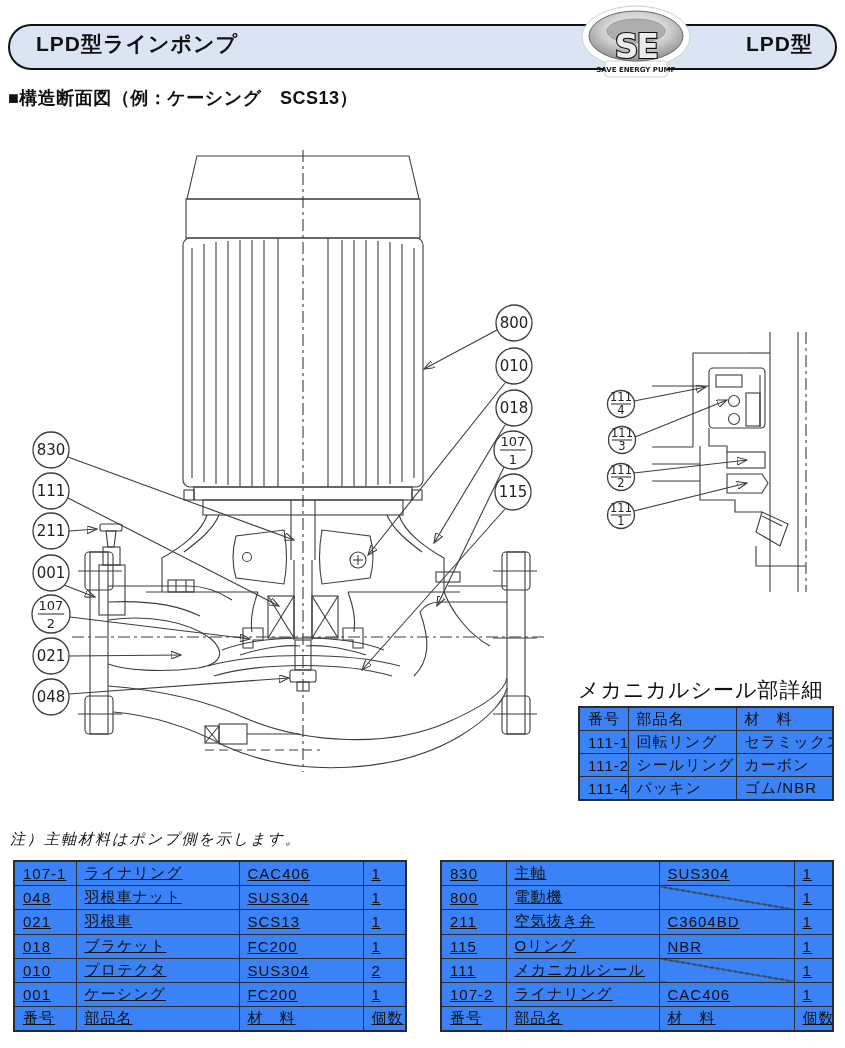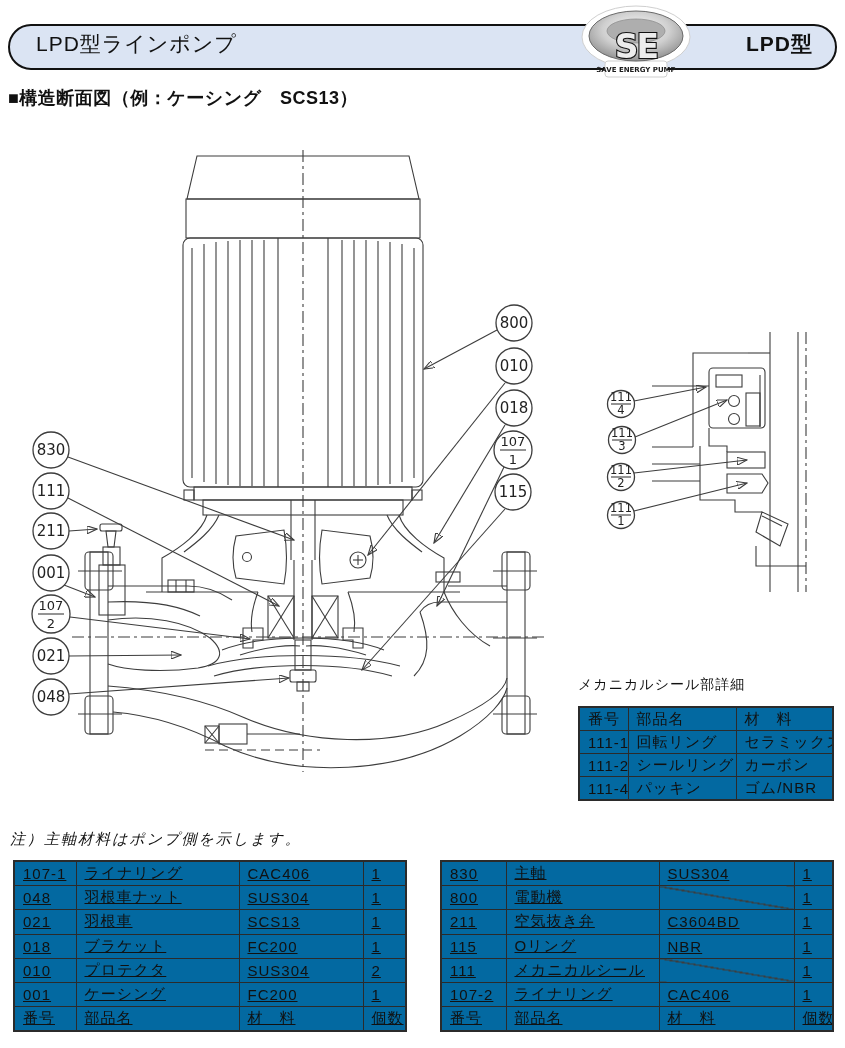--- a/index.html
+++ b/index.html
@@ -1,34 +1,34 @@
 <!DOCTYPE html>
 <html><head>
 <meta charset="utf-8">
 <style>
   html,body{margin:0;padding:0;background:#fff;}
   body{width:845px;height:1048px;position:relative;font-family:"Liberation Sans","DejaVu Sans",sans-serif;color:#111;}
   
   .hdr-bar{position:absolute;left:8px;top:24px;width:825px;height:42px;background:#dbe4f3;border:2px solid #111;border-radius:23px;z-index:1;}
-  .hdr-title{position:absolute;left:36px;top:30px;font-size:21px;font-weight:normal;letter-spacing:1px;z-index:2;}
+  .hdr-title{position:absolute;left:36px;top:30px;font-size:21px;font-weight:bold;letter-spacing:1px;z-index:2;}
   .hdr-model{position:absolute;right:32px;top:30px;font-size:21px;font-weight:bold;letter-spacing:1px;z-index:2;text-align:center;}
   .logo{position:absolute;left:580px;top:5px;width:112px;height:76px;z-index:3;}
   .sec-title{position:absolute;left:8px;top:86px;font-size:18px;font-weight:bold;letter-spacing:0.5px;}
   .note{position:absolute;left:10px;top:830px;font-size:15px;letter-spacing:2px;font-style:italic;}
-  .seal-label{position:absolute;left:578px;top:676px;font-size:14px;letter-spacing:1px;}
+  .seal-label{position:absolute;left:578px;top:676px;font-size:21px;letter-spacing:1px;}
   
   .diagram{position:absolute;left:0;top:118px;width:845px;height:714px;z-index:0;}
   .diagram path,.diagram rect,.diagram line,.diagram polyline,.diagram circle,.diagram ellipse{fill:none;stroke:#3d3d3d;stroke-width:1.1;}
   .diagram .co{fill:#fff;stroke:#3d3d3d;stroke-width:1.3;}
   .diagram text{fill:#222;stroke:none;font-family:"DejaVu Sans","Liberation Sans",sans-serif;}
   .co-t{font-size:15px;text-anchor:middle;}
   .co-f{font-size:13px;text-anchor:middle;}
   .co-fs{font-size:11.5px;text-anchor:middle;}
   
-  table.pt{position:absolute;border-collapse:collapse;table-layout:fixed;background:#0369a1;z-index:2;}
+  table.pt{position:absolute;border-collapse:collapse;table-layout:fixed;background:#3b82f6;z-index:2;}
   table.pt td,table.pt th{border:1.5px solid #2b2b2b;font-size:15px;font-weight:normal;padding:0 0 0 8px;text-align:left;letter-spacing:1px;overflow:hidden;white-space:nowrap;}
   table.pt{border:2px solid #2b2b2b;}
   .t-main td{height:23.2px;text-decoration:underline;}
   .t-seal td,.t-seal th{height:22.1px;}
   td.cnum{text-align:center;padding:0;letter-spacing:0.5px;margin-left:40px;}
   td.cqty{text-align:center;padding:0;}
   td.chead{text-align:center;padding:0;}
   td.slash{background:linear-gradient(to top right,transparent calc(50% - 0.7px),#3d3d3d calc(50% - 0.7px),#3d3d3d calc(50% + 0.7px),transparent calc(50% + 0.7px));}
 </style>
 </head>

